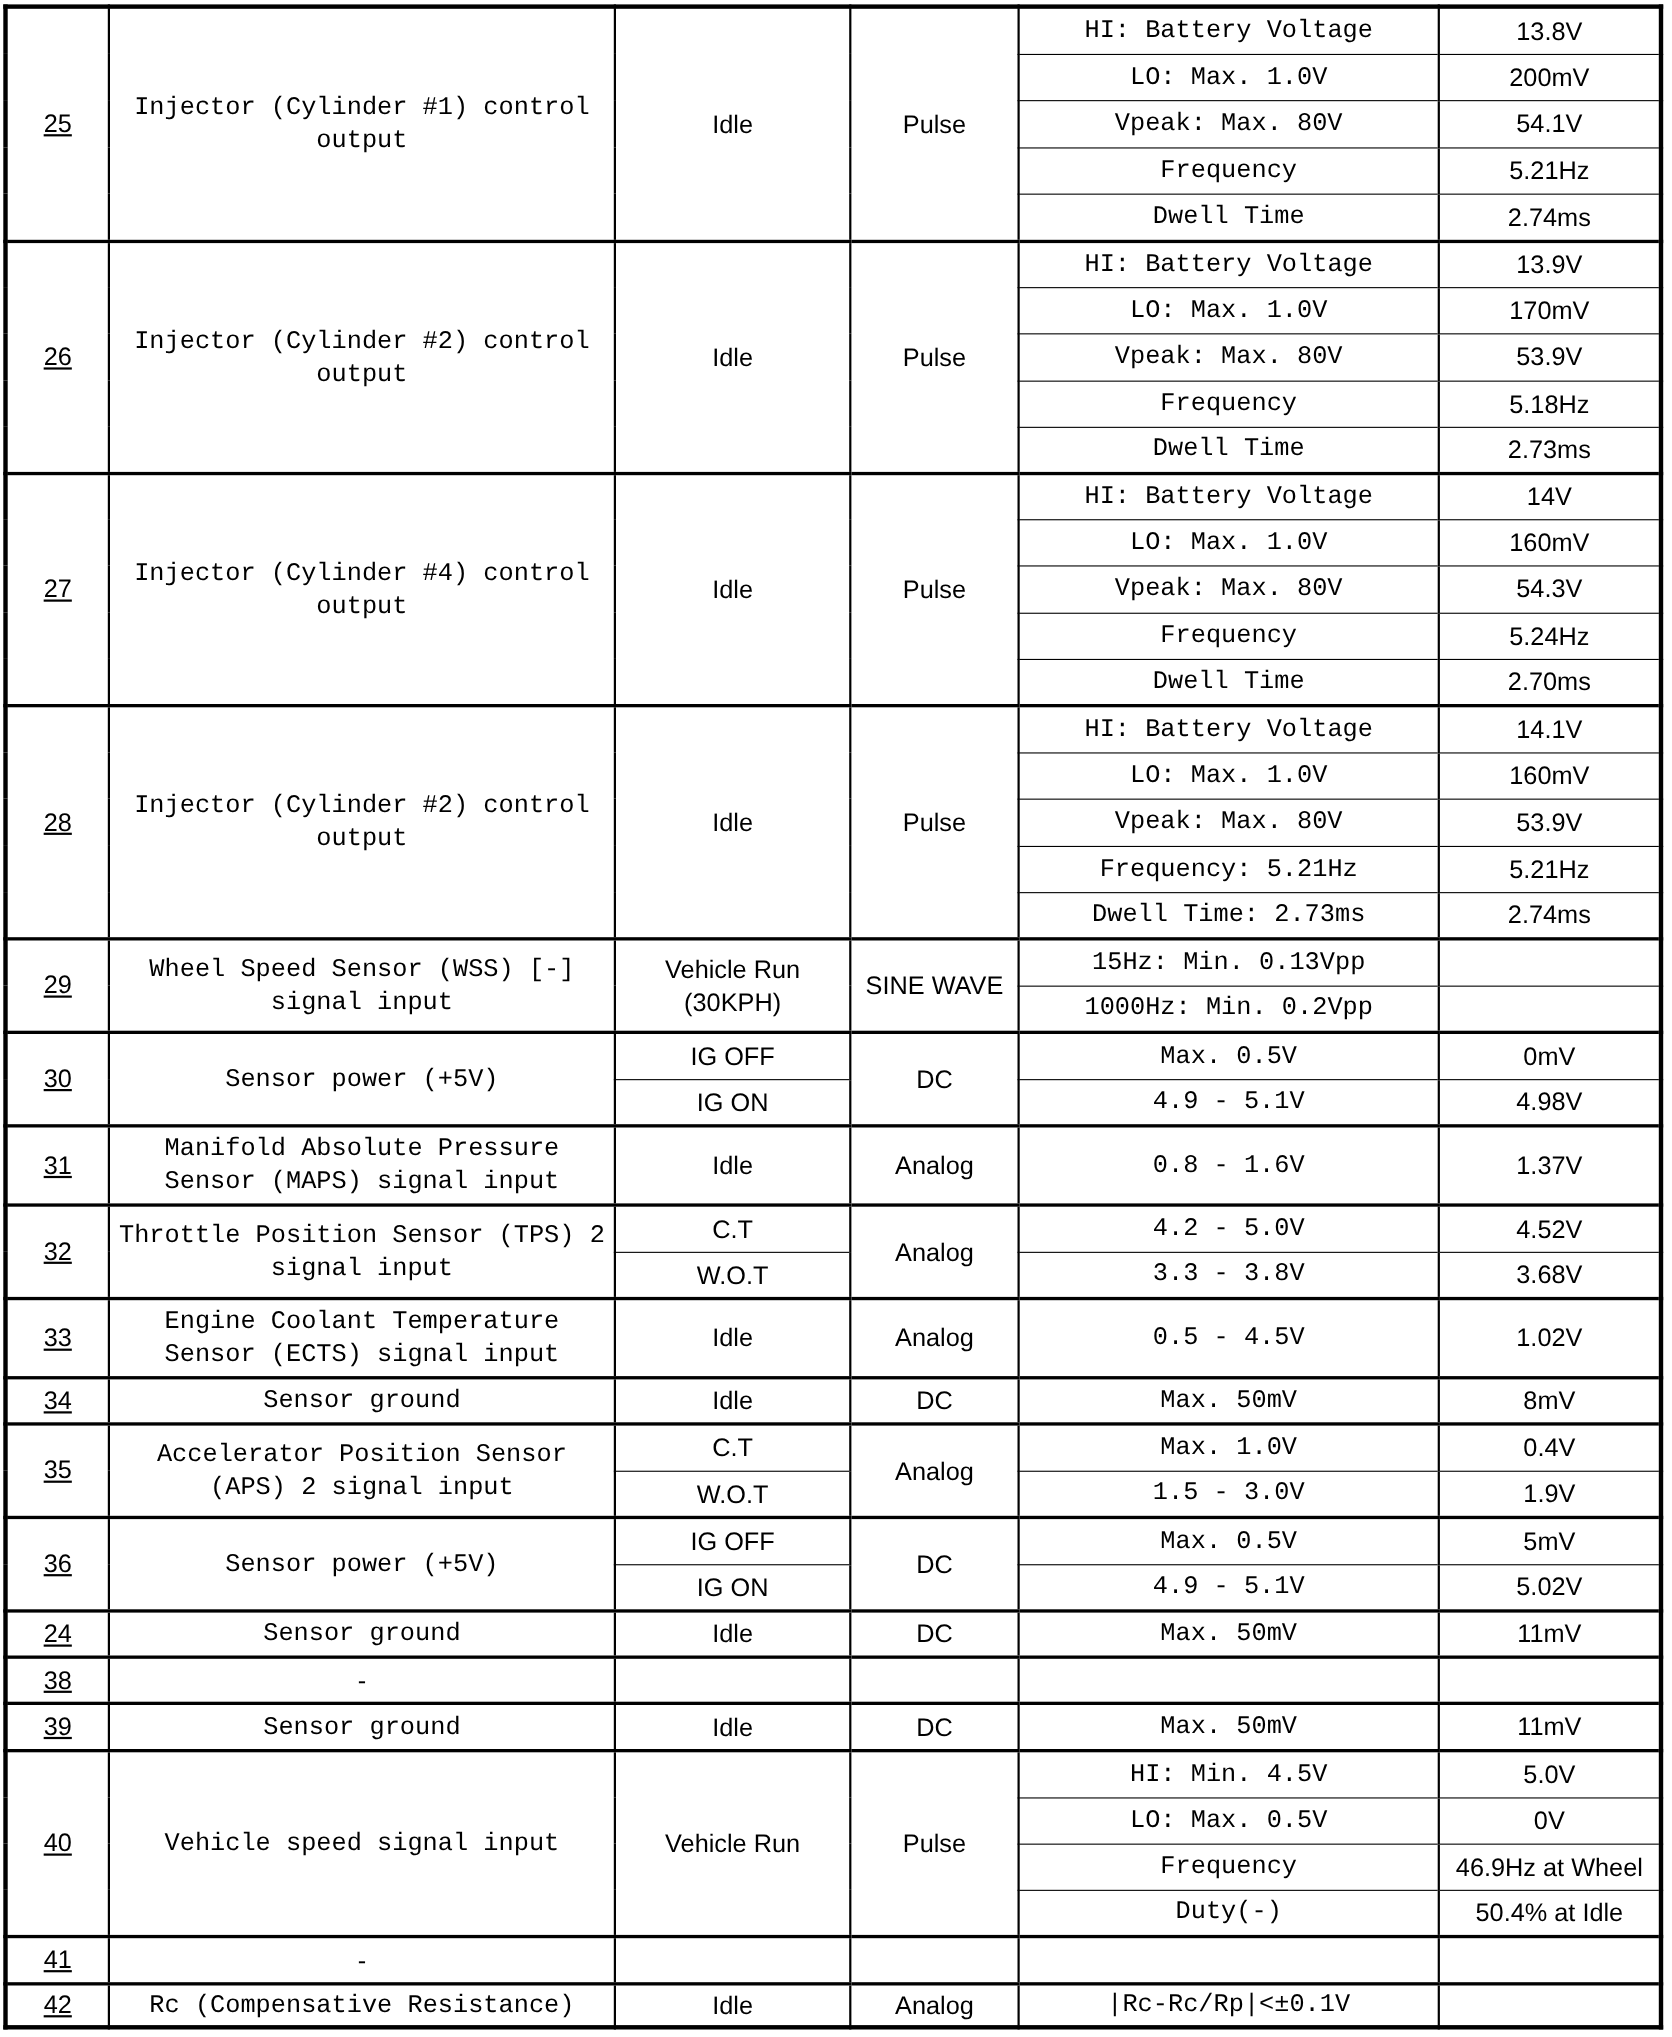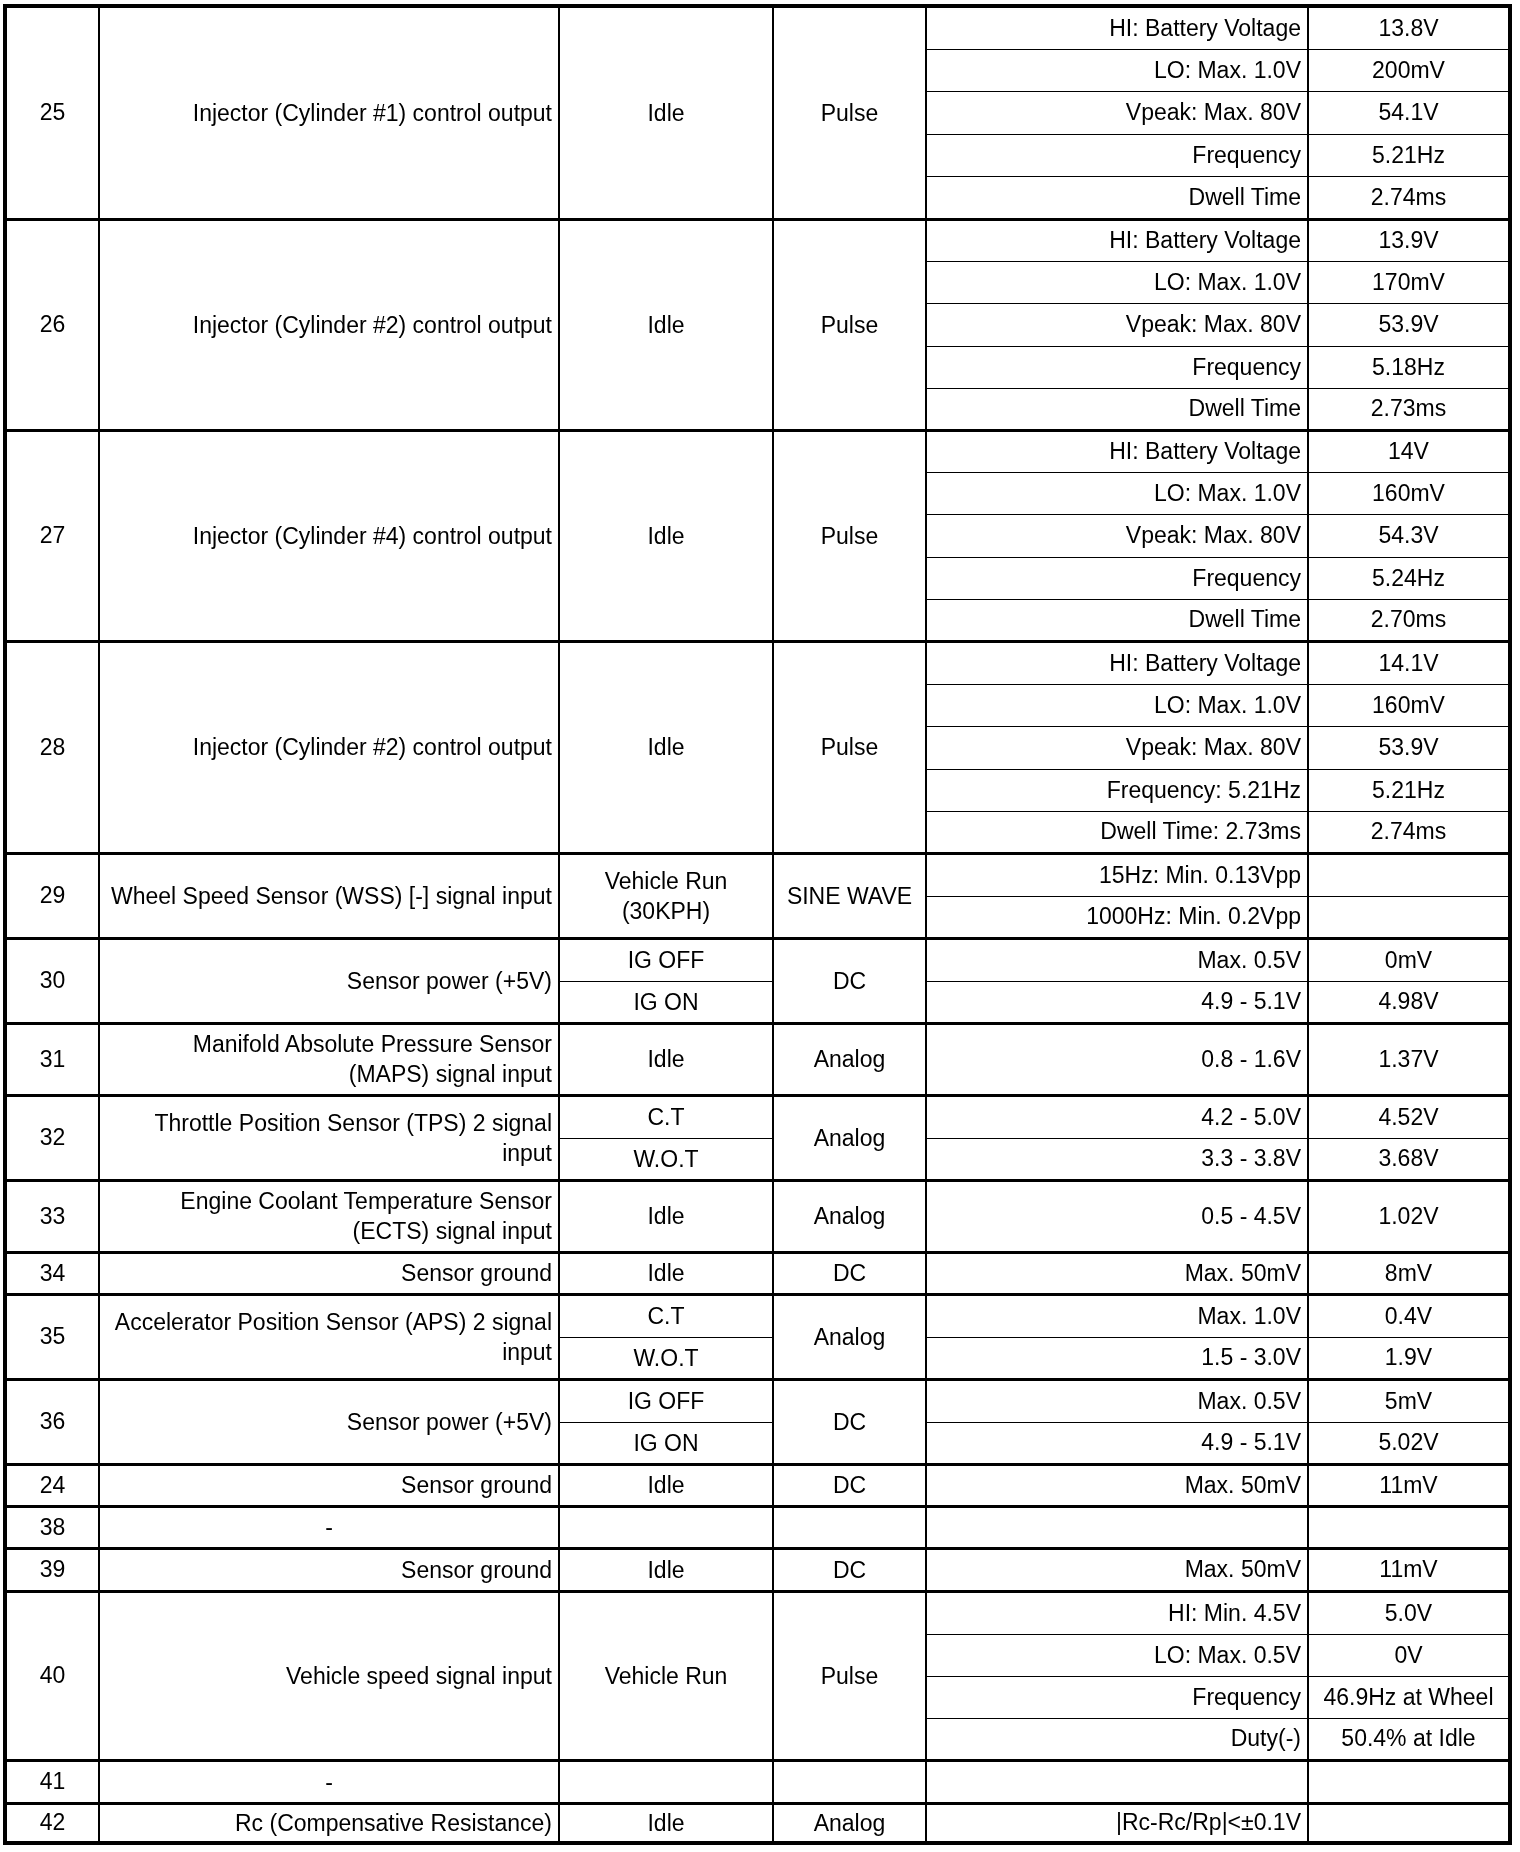--- a/index.html
+++ b/index.html
@@ -21,23 +21,23 @@
     border: 1px solid #000;
     padding: 0 6px;
     line-height: 27px;
     vertical-align: middle;
     overflow: hidden;
     white-space: nowrap;
     box-sizing: border-box;
   }
   table.pins td.wrap { white-space: normal; line-height: 30px; }
   table.pins td.c { text-align: center; }
-  table.pins td.l { text-align: right; }
+  table.pins td.l { text-align: center; font-family: Liberation Mono, monospace; }
   table.pins tr.group-start td { border-top: 3px solid #000; }
-  table.pins td.col-pin { border-right-width: 2px; }
+  table.pins td.col-pin { border-right-width: 2px; text-decoration: underline; }
   table.pins td.col-desc { border-right-width: 2px; }
   table.pins td.col-cond { border-right-width: 2px; }
   table.pins td.col-type { border-right-width: 2px; }
   table.pins td.col-spec { border-right-width: 2px; }
 </style>
 </head>
 <body>
 
 <div class="sheet">
   <table class="pins">

